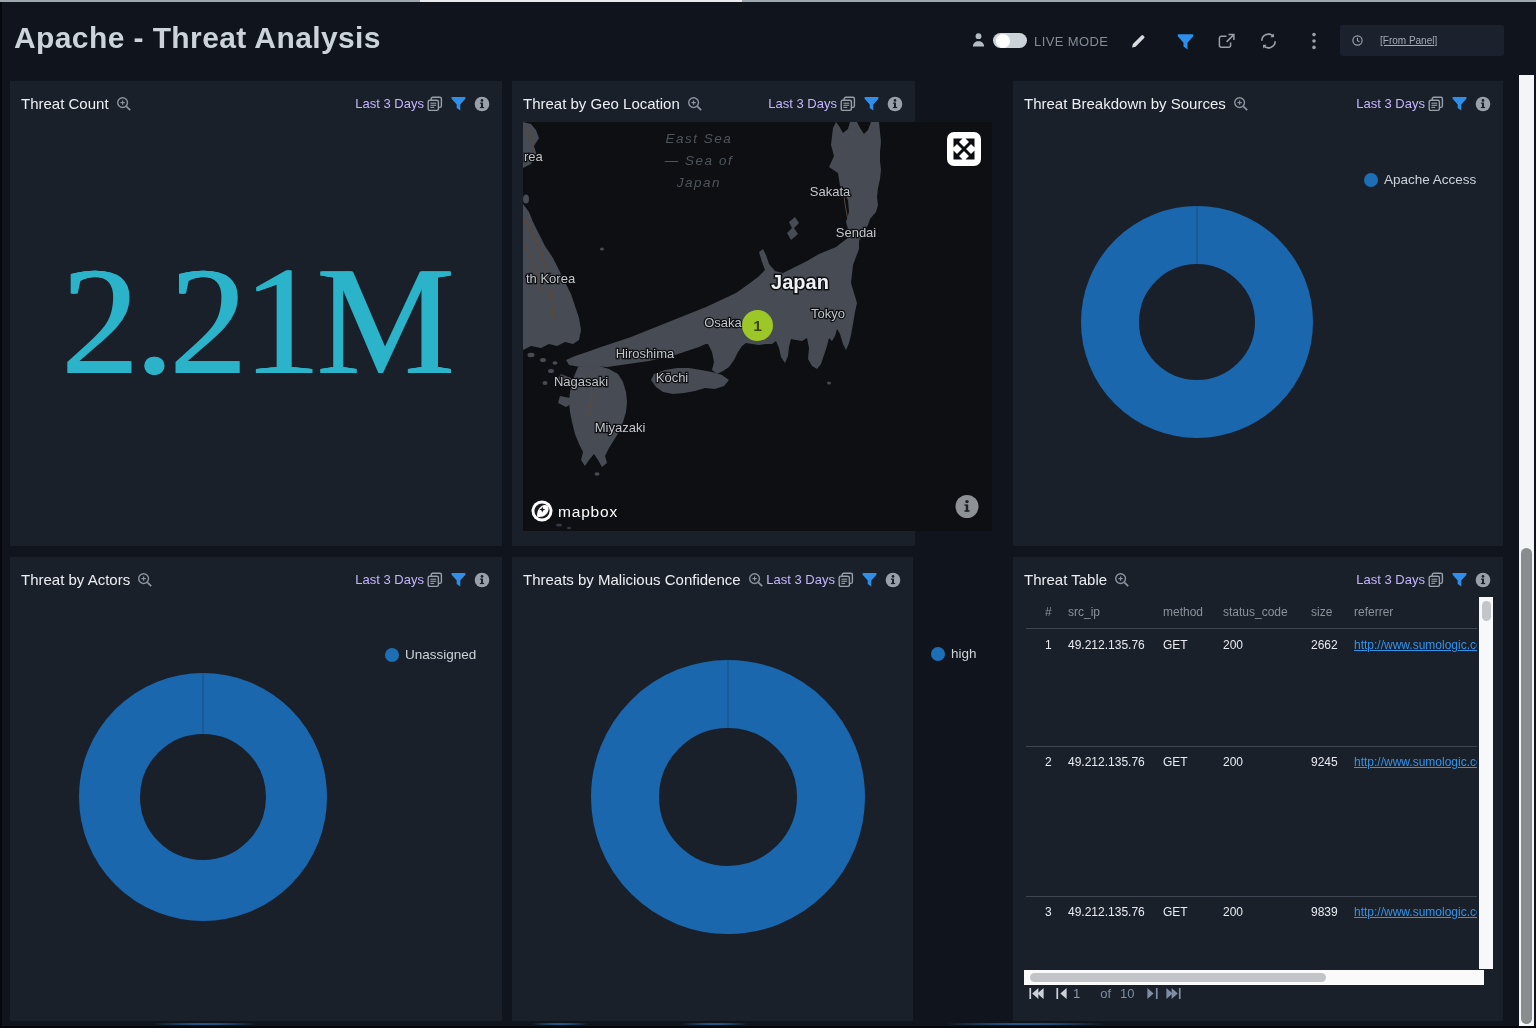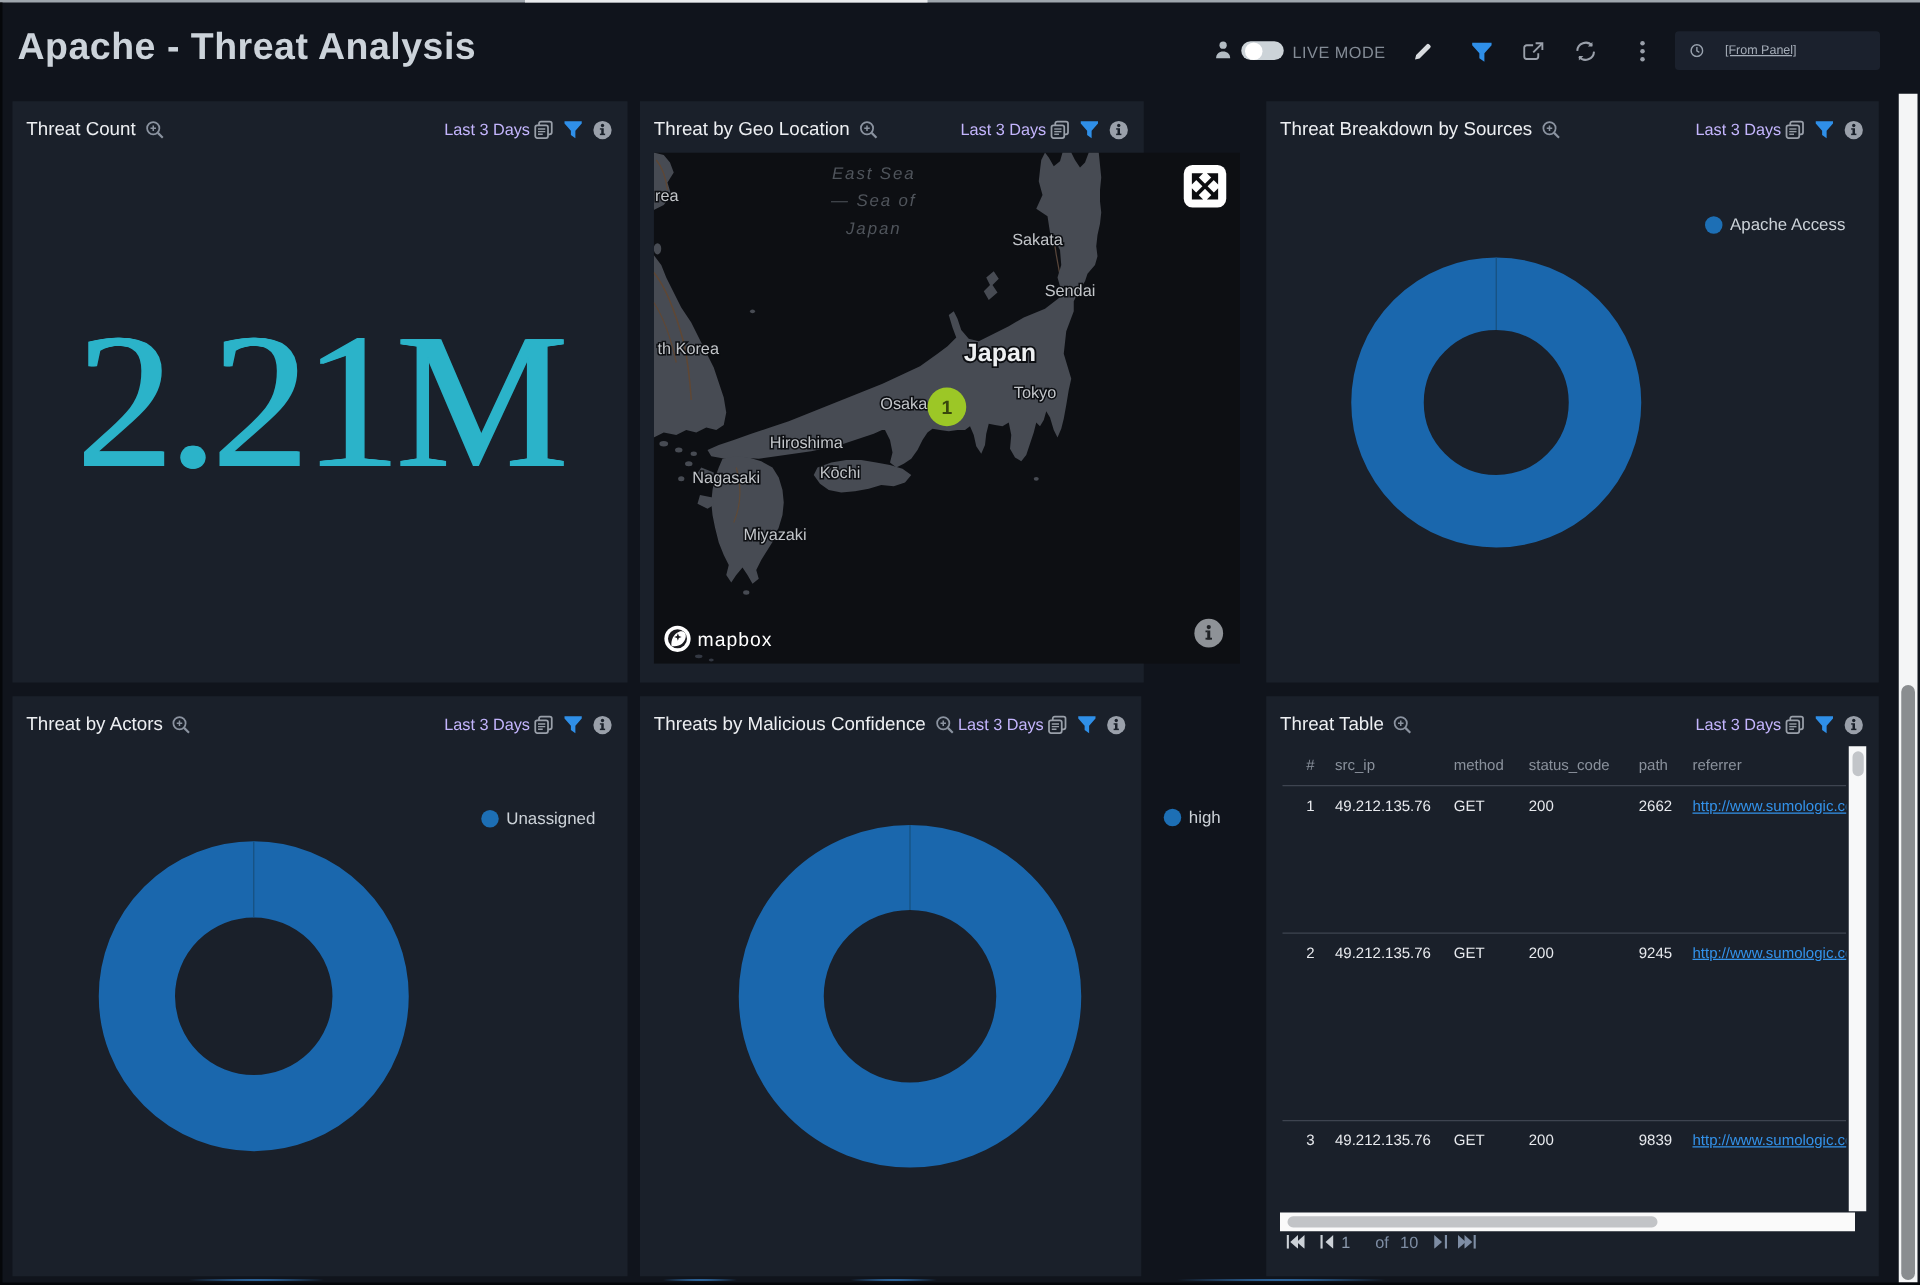--- a/index.html
+++ b/index.html
@@ -369,21 +369,21 @@
           <rect x="5.9" y="6.6" width="1.4" height="1.1" fill="#1a202a"></rect>
           <rect x="5.9" y="10.9" width="4.2" height="1.2" fill="#1a202a"></rect>
         </svg>
       </span>
     </div>
     <div style="position:absolute; left:0; top:41px; width:464px; height:370px; overflow:hidden;">
       <div class="thead" style="left:32px; top:7px;">#</div>
       <div class="thead" style="left:55px; top:7px;">src_ip</div>
       <div class="thead" style="left:150px; top:7px;">method</div>
       <div class="thead" style="left:210px; top:7px;">status_code</div>
-      <div class="thead" style="left:298px; top:7px;">path</div>
+      <div class="thead" style="left:298px; top:7px;">size</div>
       <div class="thead" style="left:341px; top:7px;">referrer</div>
       <div class="tdiv" style="left:13px; top:30px; width:451px;"></div>
       <div class="tcell" style="left:32px; top:40px;">1</div>
       <div class="tcell" style="left:55px; top:40px;">49.212.135.76</div>
       <div class="tcell" style="left:150px; top:40px;">GET</div>
       <div class="tcell" style="left:210px; top:40px;">200</div>
       <div class="tcell" style="left:298px; top:40px;">2662</div>
       <div class="tcell tlink" style="left:341px; top:40px;">http://www.sumologic.com/some/long/path</div>
       <div class="tcell" style="left:32px; top:157px;">2</div>
       <div class="tcell" style="left:55px; top:157px;">49.212.135.76</div>

